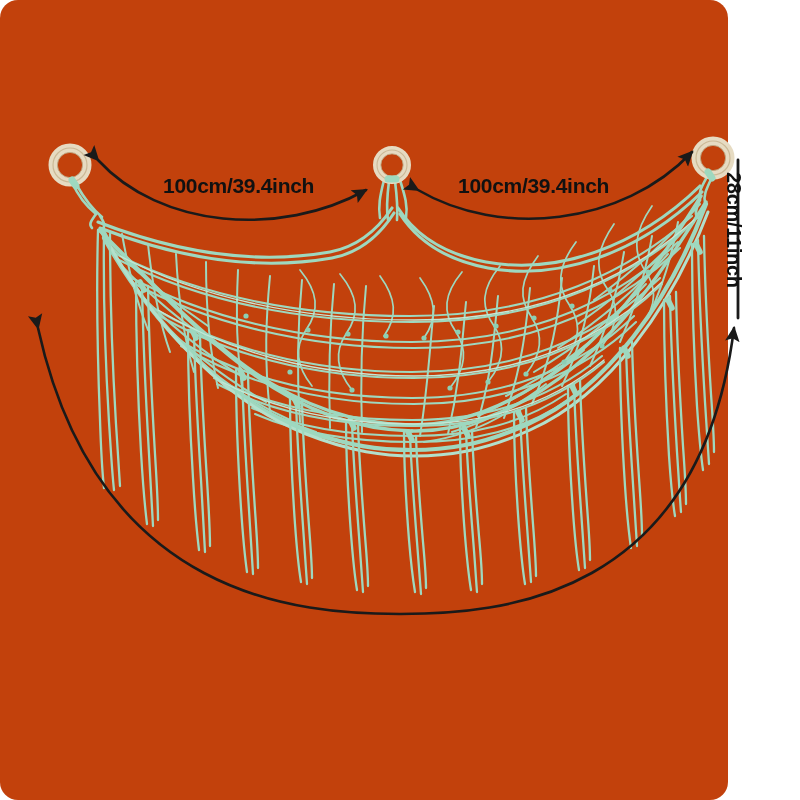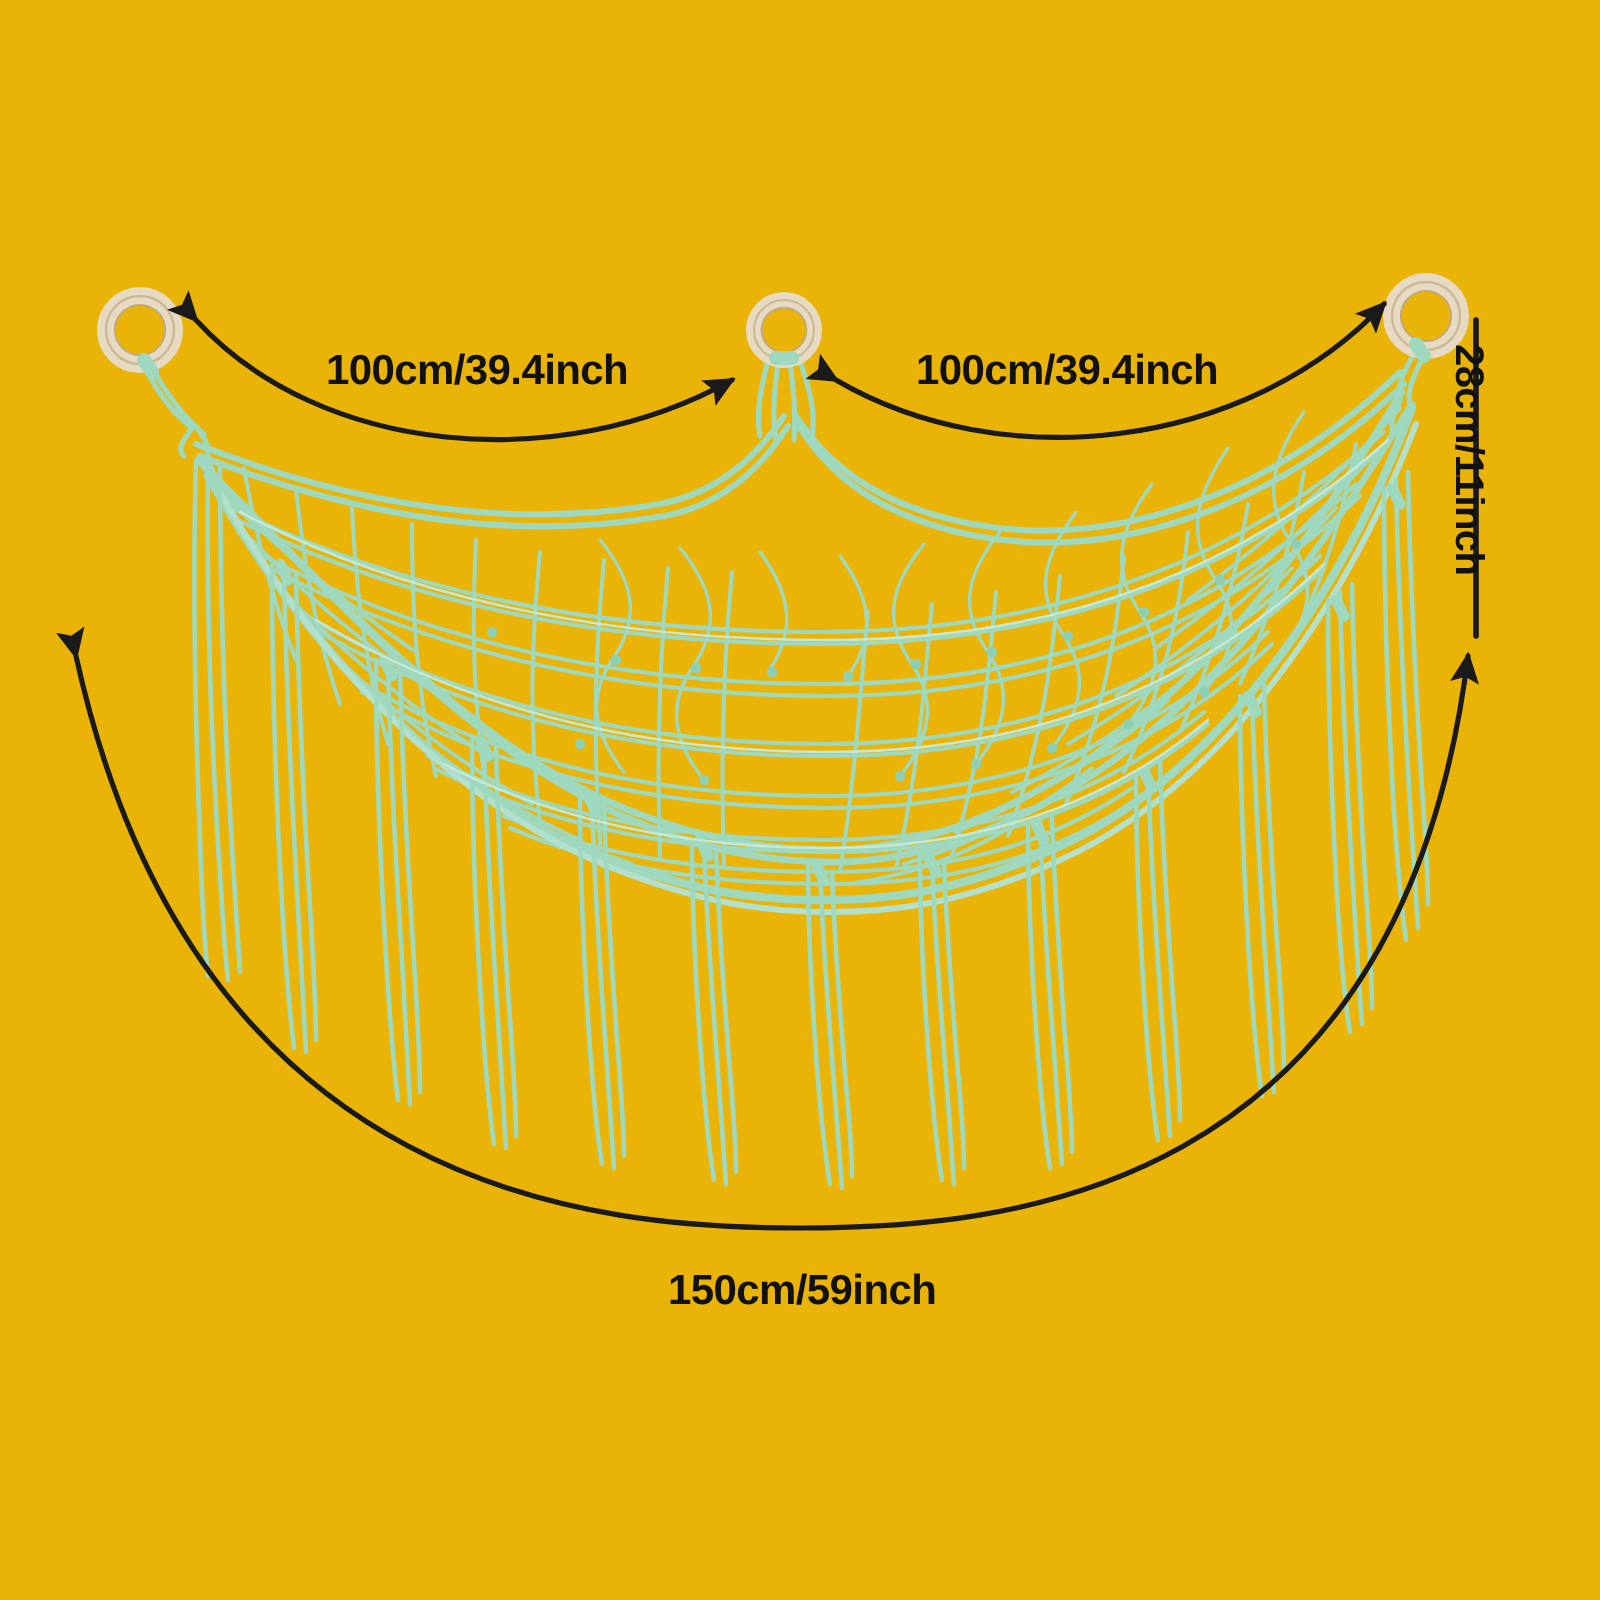--- a/index.html
+++ b/index.html
@@ -8,23 +8,24 @@
     background: #ffffff;
   }
   body {
     width: 800px;
     height: 800px;
     overflow: hidden;
     font-family: "Liberation Sans", sans-serif;
   }
   #stage {
     position: relative;
-    width: 800px;
+    width: 728px;
     height: 800px;
-    background: #eab308;
+    background: #c2410c;
+    border-radius: 18px;
   }
   #diagram-svg {
     position: absolute;
     left: 0;
     top: 0;
     width: 800px;
     height: 800px;
   }
   .dim-label {
     position: absolute;
@@ -329,17 +330,16 @@
 
     <g>
       <line x1="738" y1="160" x2="738" y2="318" stroke="#1a1a1a" stroke-width="2.8" stroke-linecap="round"></line>
     </g>
   </svg>
 
   <div class="dim-label" id="label-top-left">100cm/39.4inch</div>
 
   <div class="dim-label" id="label-top-right">100cm/39.4inch</div>
 
-  <div class="dim-label" id="label-bottom">150cm/59inch</div>
 
   <div class="dim-label" id="label-height">28cm/11inch</div>
 
 </div>
 
 </body></html>

